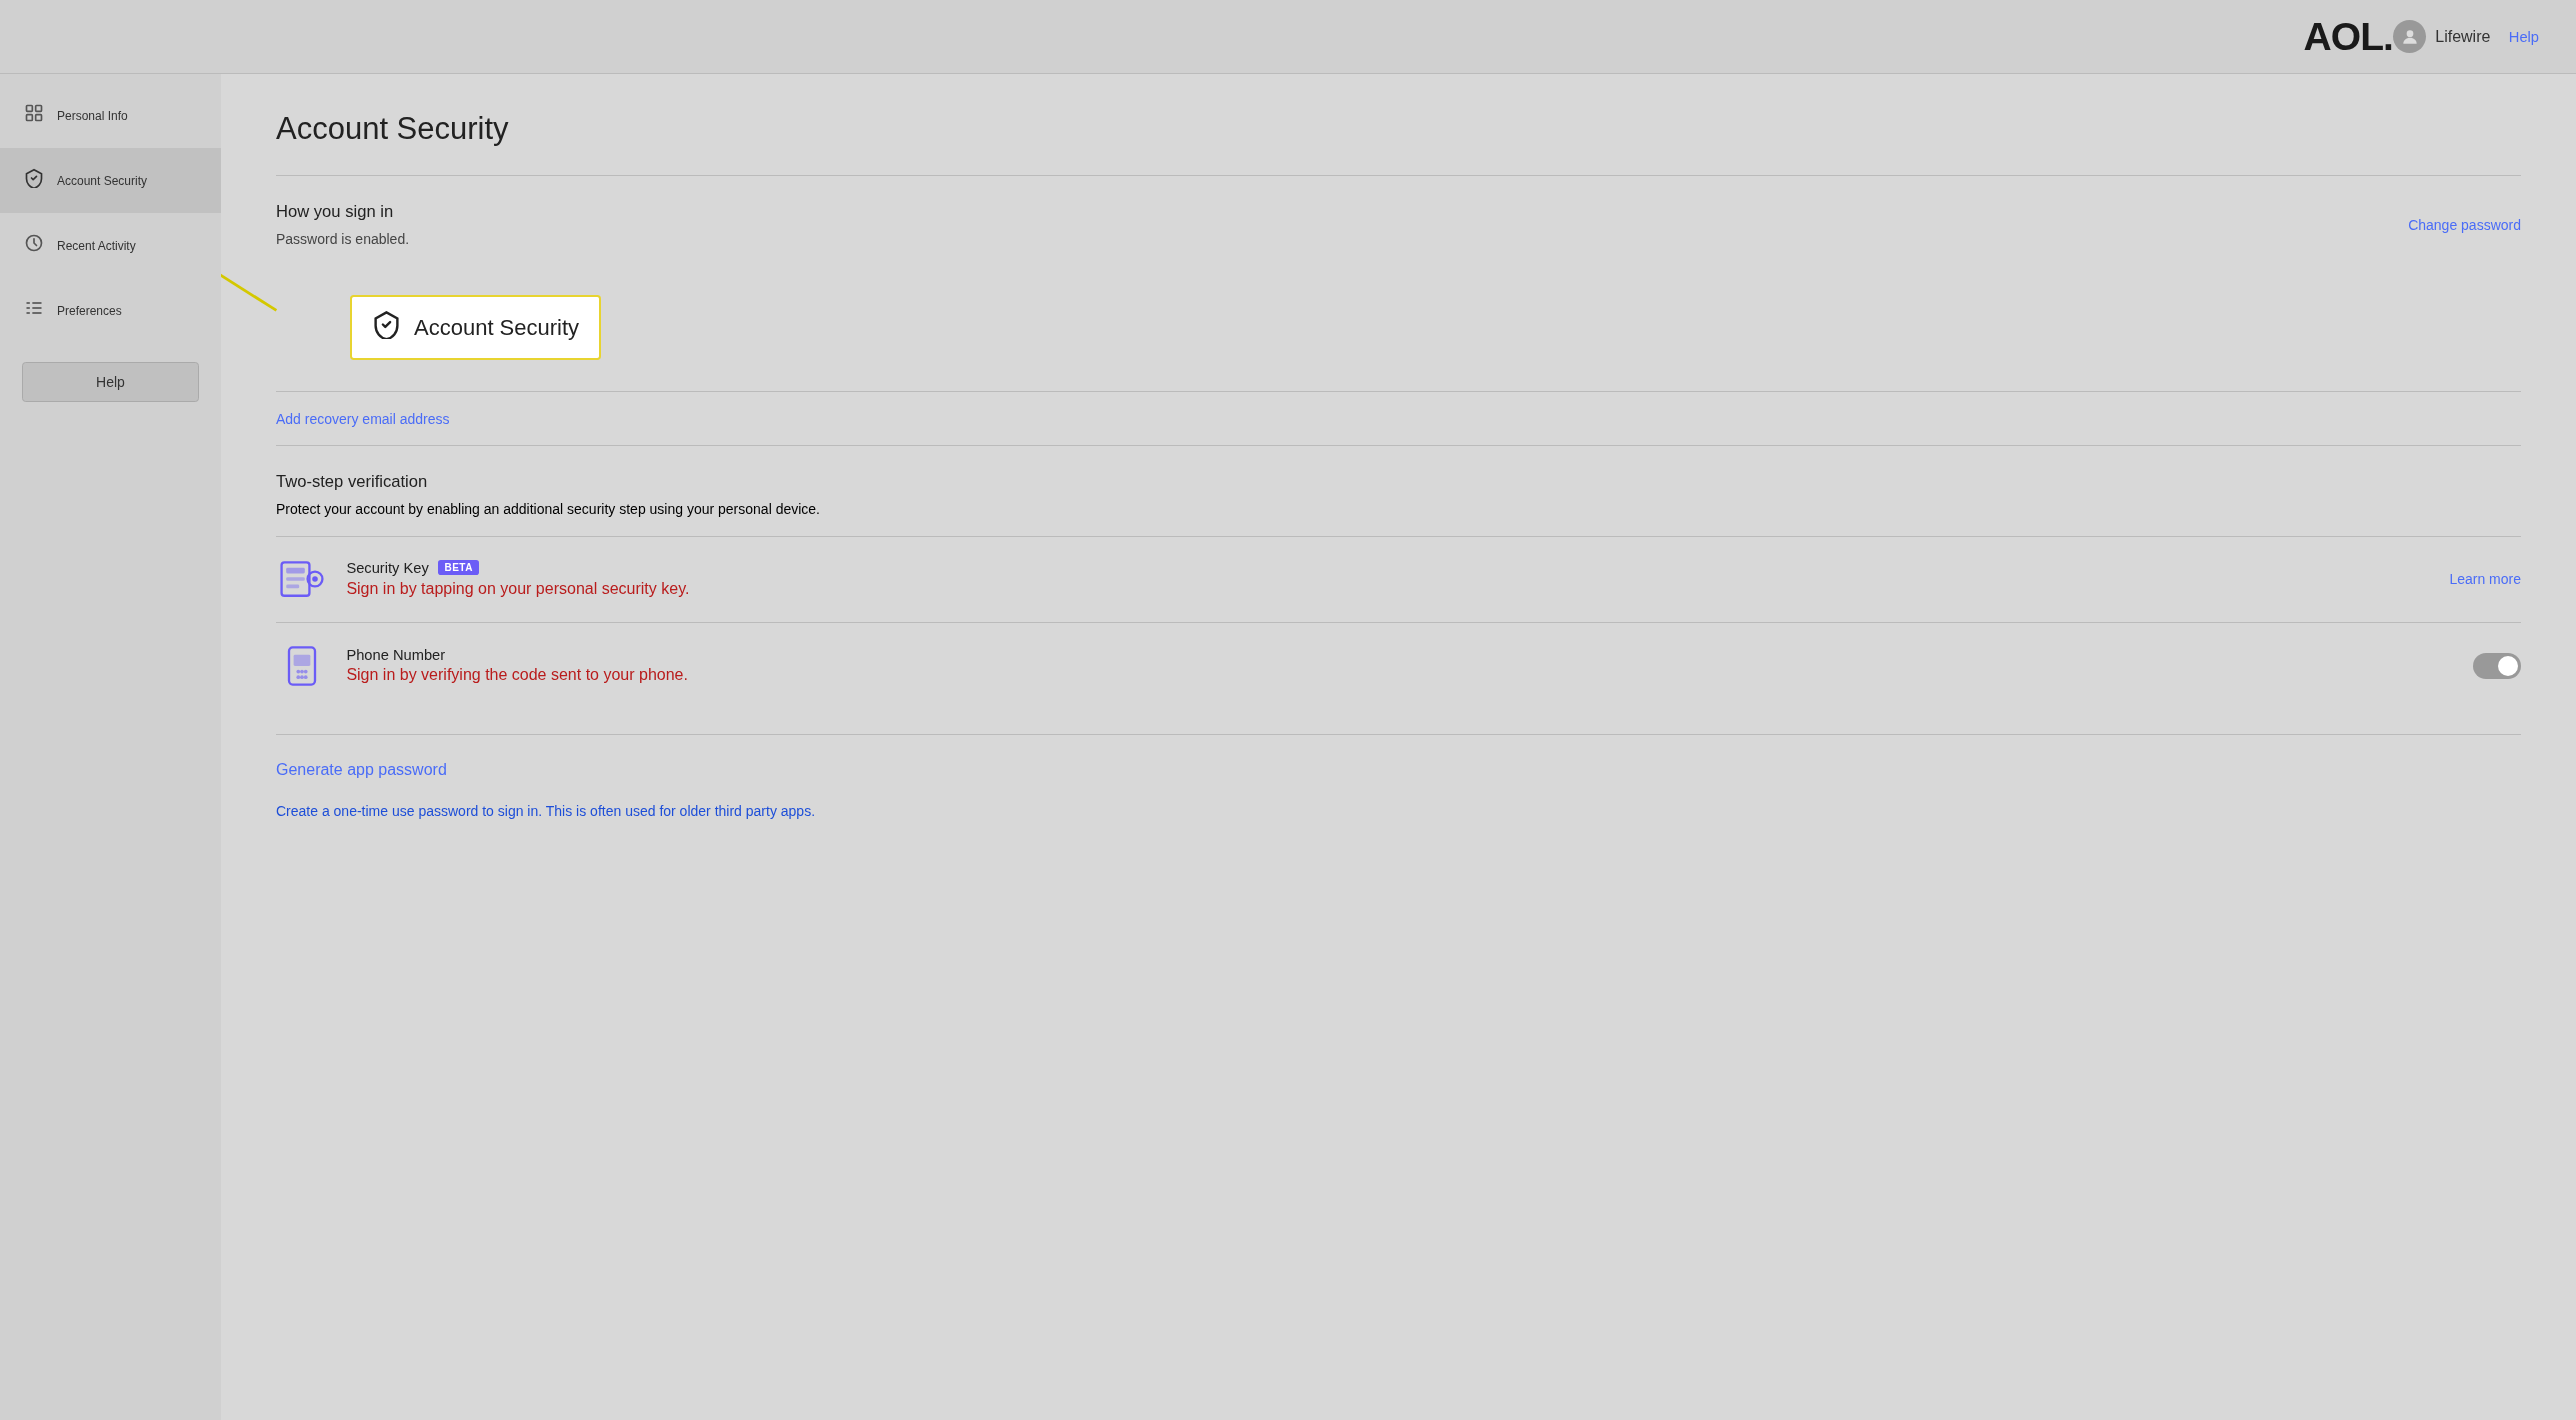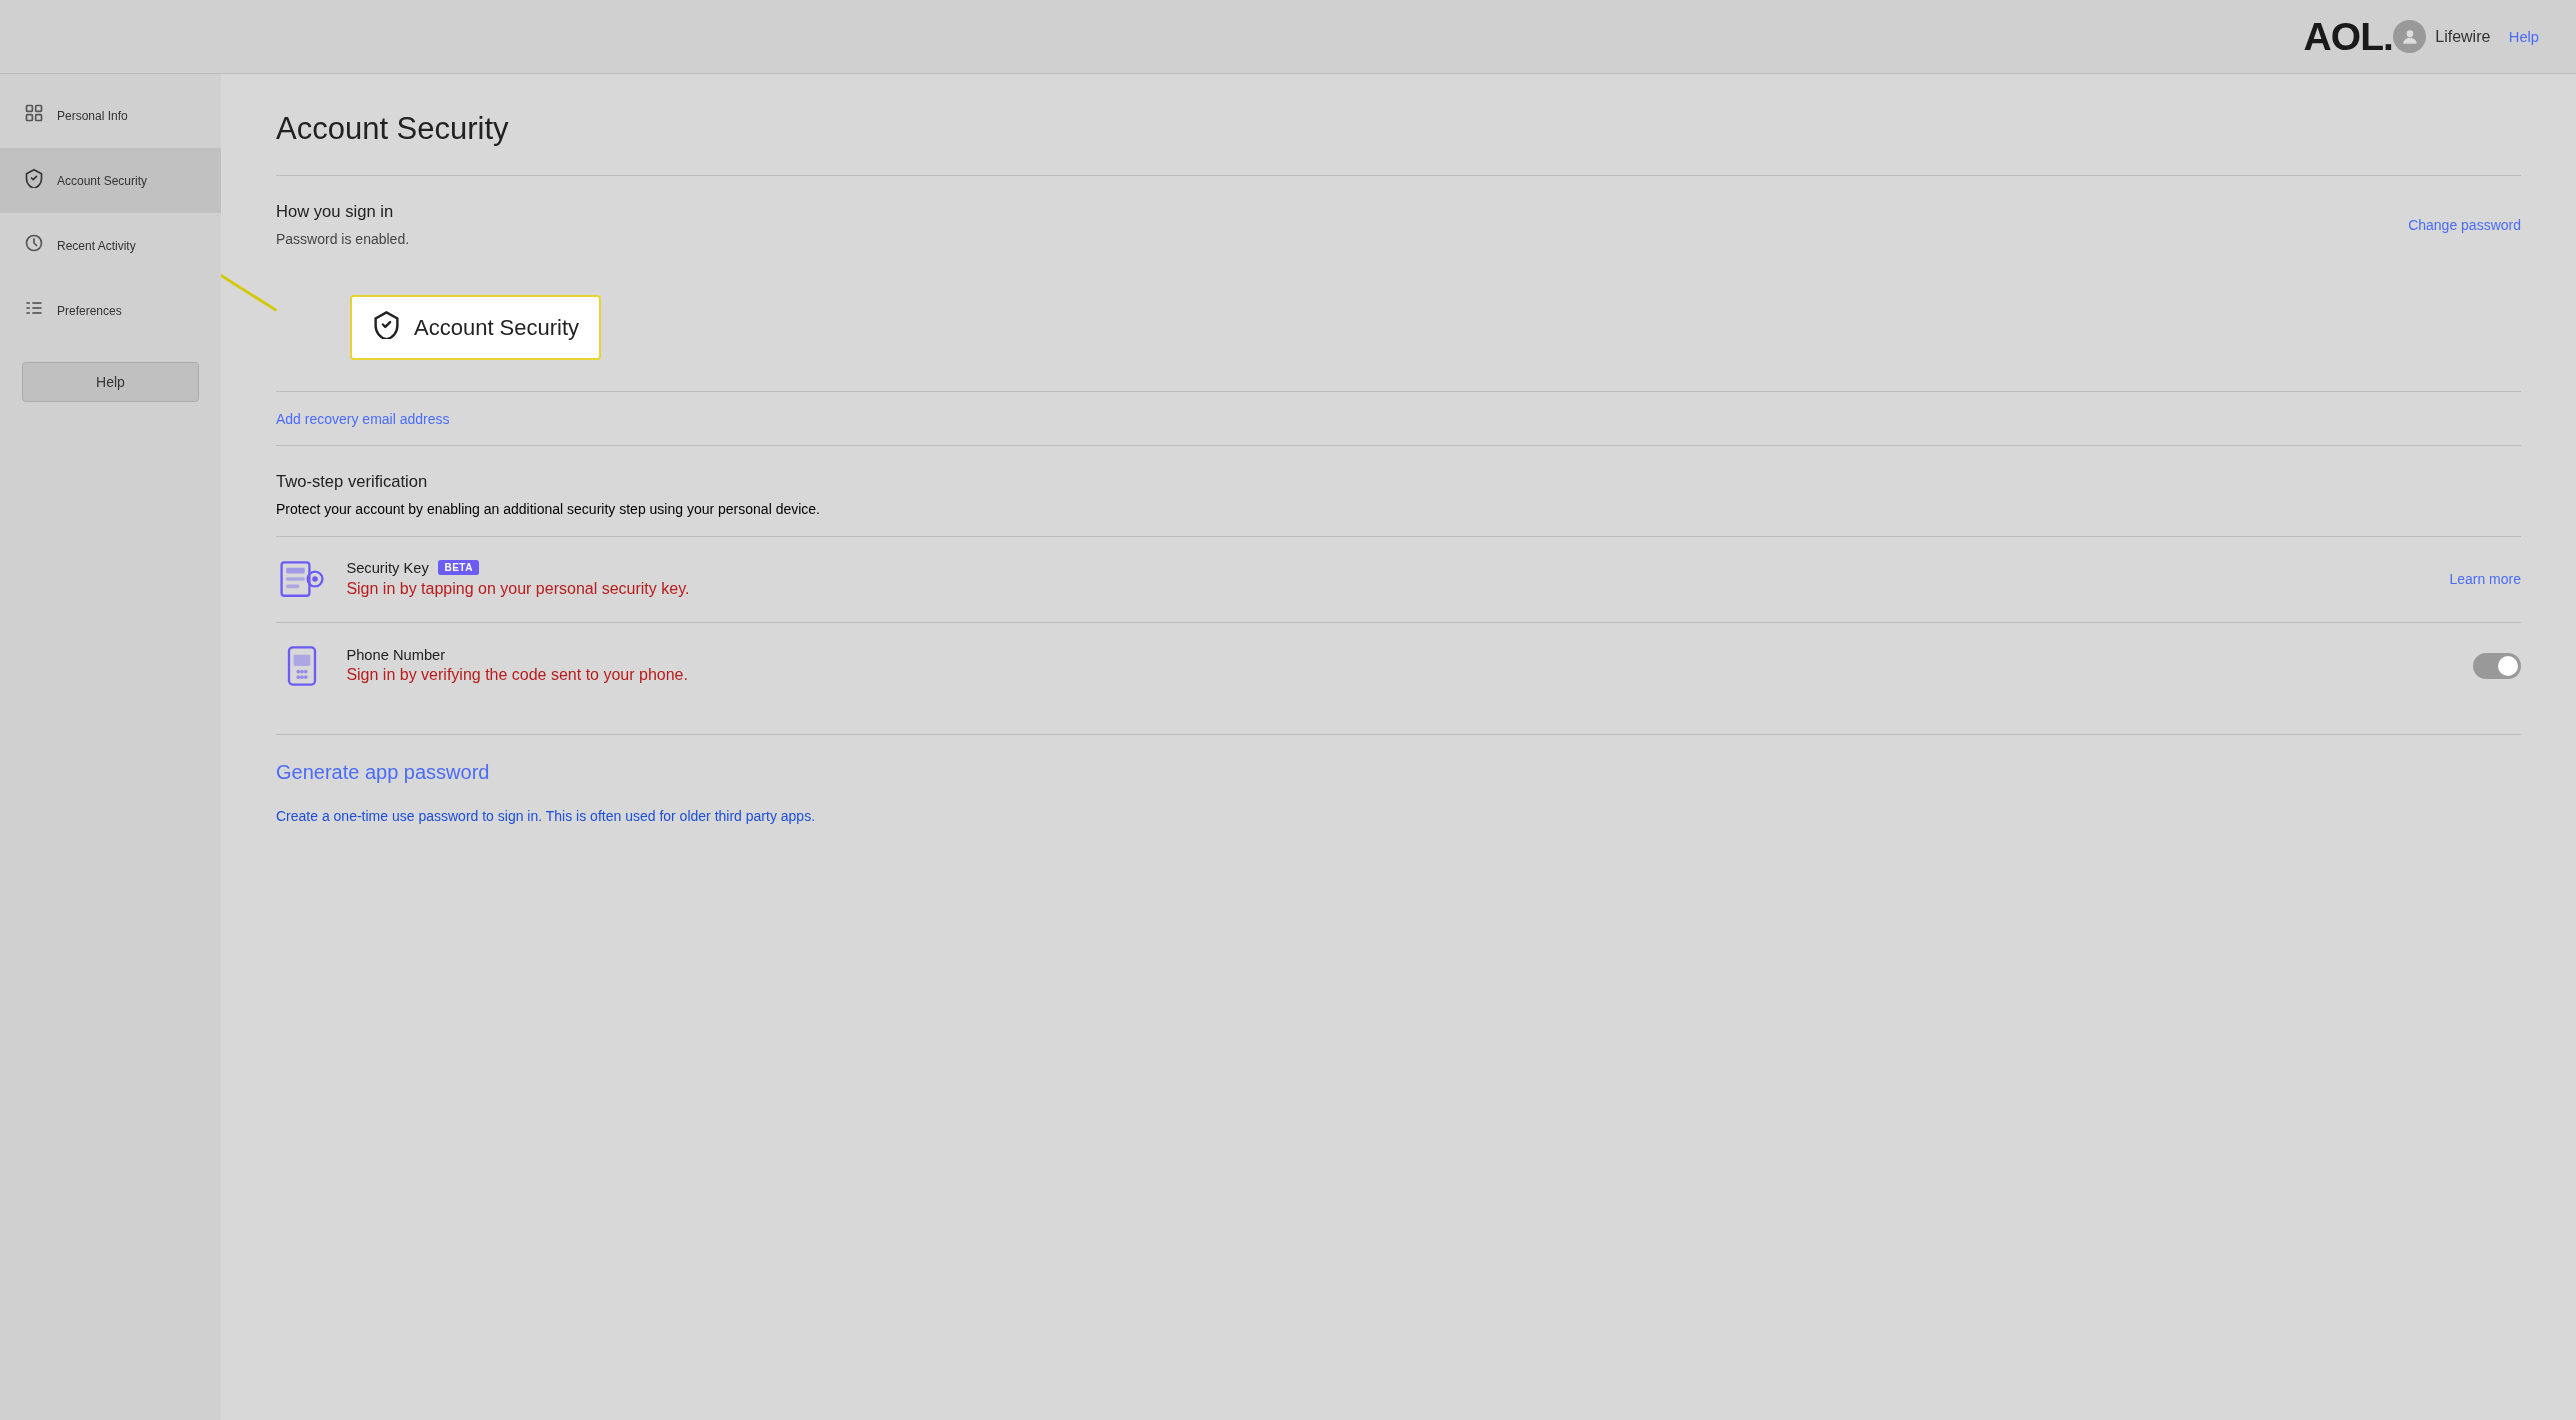--- a/index.html
+++ b/index.html
@@ -286,21 +286,21 @@
       color: #222;
     }
 
     
     .app-password-section {
       border-top: 0.9px solid #bbb;
       padding: 26px 0 0 0;
     }
 
     .generate-link {
-      font-size: 20px;
+      font-size: 16px;
       color: #4a6cf7;
       cursor: pointer;
       font-weight: 400;
       margin-top: 32px;
     }
 
     .generate-desc {
       font-size: 14px;
       color: #1d4ed8;
       margin-top: 24px;

